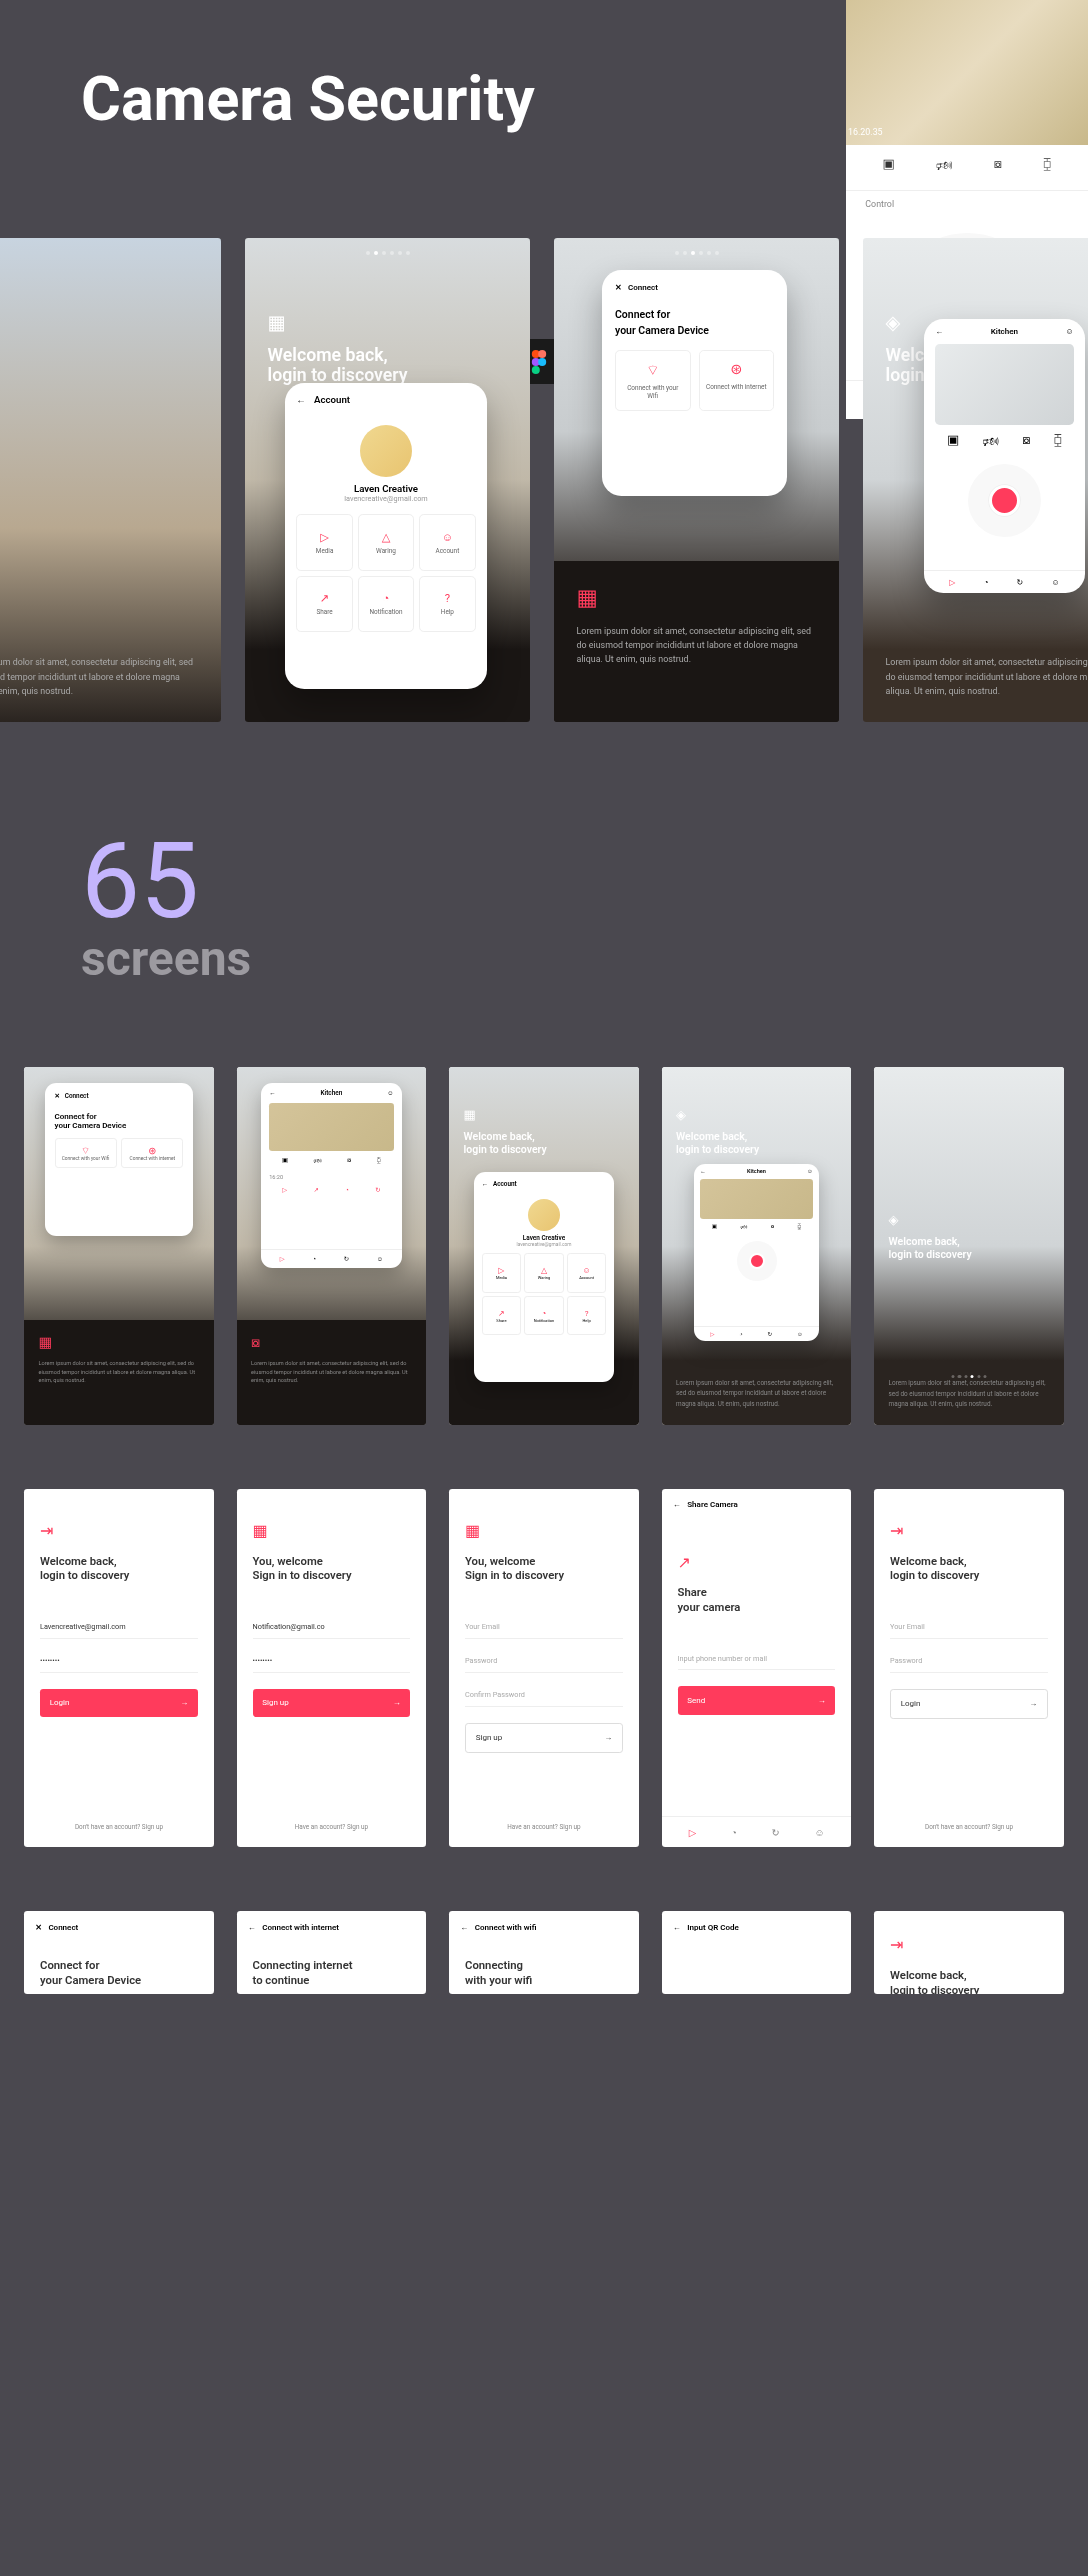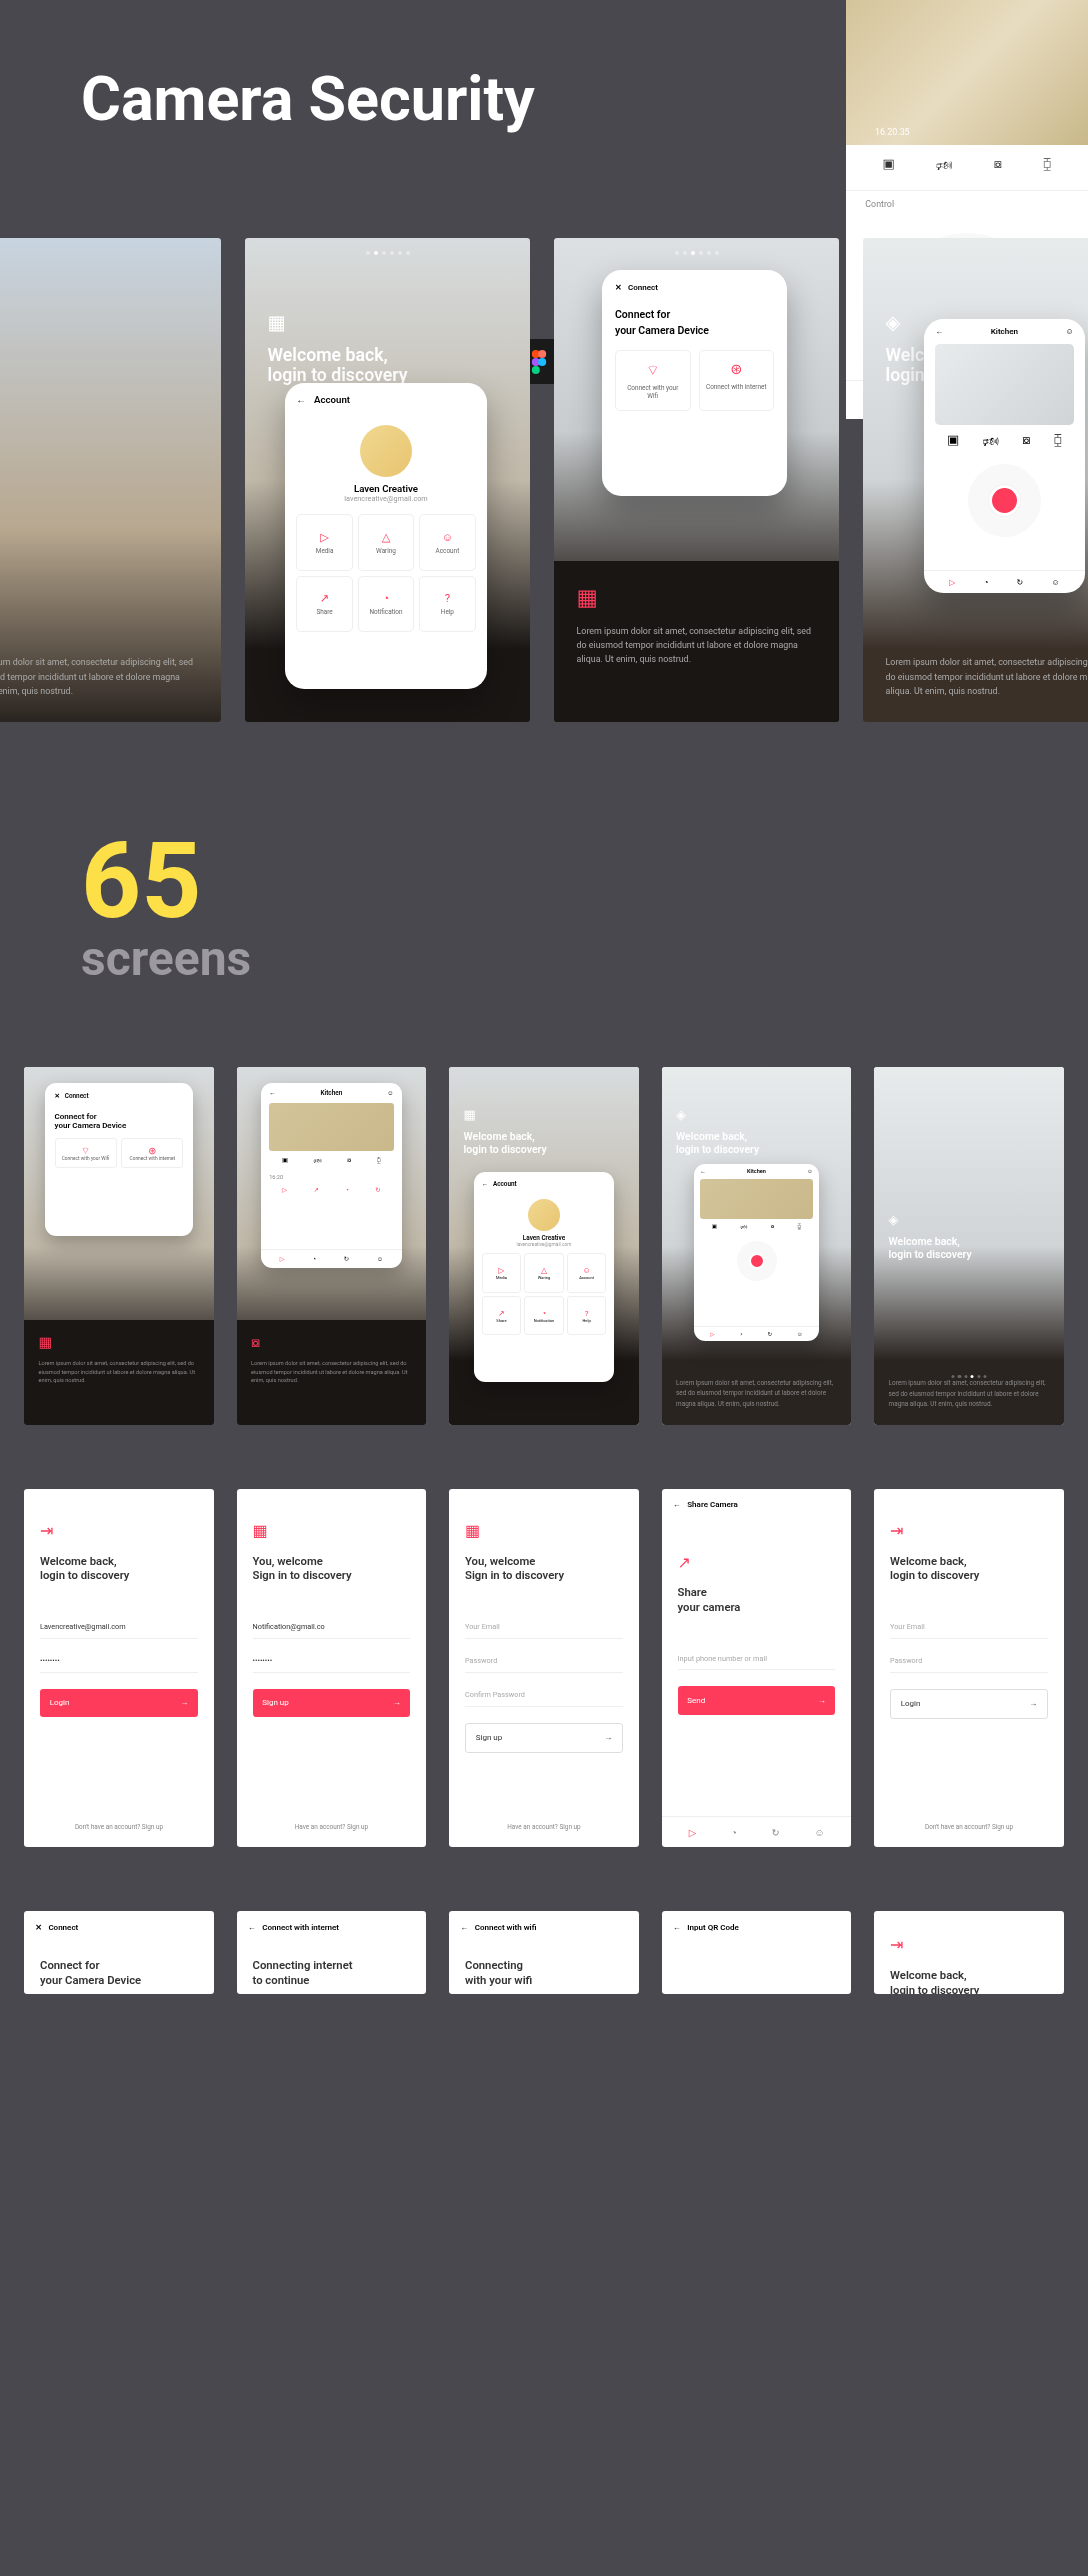--- a/index.html
+++ b/index.html
@@ -7,21 +7,21 @@
 .hero{padding:64px 81px 48px;position:relative}
 .hero-title{font-size:61px;font-weight:700;color:#fff;line-height:1.15;margin-bottom:24px}
 .hero-sub{font-size:34px;font-weight:400;color:#fff}
 .tools{position:absolute;display:flex;left:516px;top:339px}
 .tool{width:45px;height:45px;display:flex;align-items:center;justify-content:center}
 .tool-figma{background:#1a1a1a}
 .tool-sketch{background:#fcb400}
 .tool-xd{background:#9c27b0;color:#fff;font-weight:700;font-size:13px}
 .hero-device{position:absolute;right:0;top:0;width:242px;height:419px;background:#fff;border-radius:0}
 .he-img{height:145px;background:linear-gradient(135deg,#d4c49a 0%,#e8dcc0 50%,#c8b88a 100%);position:relative}
-.he-ts{position:absolute;bottom:8px;left:29px;color:#fff;font-size:8.9px}
+.he-ts{position:absolute;bottom:8px;left:2px;color:#fff;font-size:8.9px}
 .he-icons{display:flex;justify-content:space-around;padding:11.3px 16px;border-bottom:0.8px solid #eee}
 .he-ic{font-size:13px;color:#333}
 .he-lbl{padding:8px 19.3px;font-size:8.9px;color:#888}
 .he-ctrl{display:flex;align-items:center;justify-content:center;padding:16px}
 .he-pad{width:161px;height:161px;background:#f8f8f8;border-radius:50%;display:flex;align-items:center;justify-content:center;position:relative}
 .he-rec{width:44px;height:44px;background:#ff3b5c;border-radius:50%;border:4.8px solid #fff;box-shadow:0 0 0 0.8px #eee}
 .he-arr{position:absolute;color:#bbb;font-size:9.7px}
 .he-arr.t{top:11.3px}.he-arr.b{bottom:11.3px}.he-arr.l{left:11.3px}.he-arr.r{right:11.3px}
 .he-nav{display:flex;justify-content:space-around;padding:11.3px 16px;border-top:0.8px solid #eee;position:absolute;bottom:0;width:100%}
 .row1{display:flex;gap:24px;padding:32px 0;overflow:hidden}
@@ -56,21 +56,21 @@
 .ph-con-opt-ic{color:#ff3b5c;font-size:14.5px;margin-bottom:4.8px}
 .ph-con-opt-t{font-size:6.4px;color:#666;line-height:1.3}
 .qr-blk{position:absolute;bottom:0;left:0;right:0;height:161px;background:#1a1614;padding:22.6px}
 .qr-ic{color:#ff3b5c;font-size:22.6px;margin-bottom:13px}
 .ph-ct{width:161px;height:274px;left:61px;top:81px}
 .ph-ct-h{display:flex;justify-content:space-between;padding:8px 11.3px;font-size:8px;font-weight:600}
 .ph-ct-img{height:81px;background:linear-gradient(135deg,#e8ebec,#d0d4d6);margin:0 11.3px;border-radius:4.8px}
 .ph-ct-ics{display:flex;justify-content:space-around;padding:6.4px 11.3px}
 .ph-ct-rec{width:31px;height:31px;background:#ff3b5c;border-radius:50%;margin:8px auto;border:3.2px solid #fff;box-shadow:0 0 0 0.8px #eee}
 .sec2{padding:81px 81px 48px;display:flex;align-items:center;gap:64px}
-.sec2-n{font-size:105px;font-weight:700;color:#fde047;line-height:0.9}
+.sec2-n{font-size:105px;font-weight:400;color:#c4b5fd;line-height:0.9}
 .sec2-s{font-size:48px;font-weight:700;color:#9c9aa0}
 .sec2-r{font-size:24px;color:#b8b6bc;line-height:1.5}
 .grid5{display:grid;grid-template-columns:repeat(5,1fr);gap:22.6px;padding:32px 24px}
 .sc{background:#fff;aspect-ratio:0.53;border-radius:3.2px;overflow:hidden;position:relative;font-size:7.3px}
 .sc-bg{position:absolute;inset:0;background:linear-gradient(180deg,#d8dcde 0%,#c0b8a8 50%,#1a1614 82%)}
 .sc-bg2{background:linear-gradient(180deg,#e8ebec 0%,#d0d4d6 50%,#2a2420 82%)}
 .sc-wb{position:absolute;top:40px;left:14.5px;color:#fff;z-index:2}
 .sc-wb-ic{font-size:13px;margin-bottom:8px}
 .sc-wb-t{font-size:10.5px;font-weight:600;line-height:1.3}
 .sc-lor{position:absolute;bottom:16px;left:14.5px;right:14.5px;color:#888;font-size:6.4px;line-height:1.6;z-index:2}

